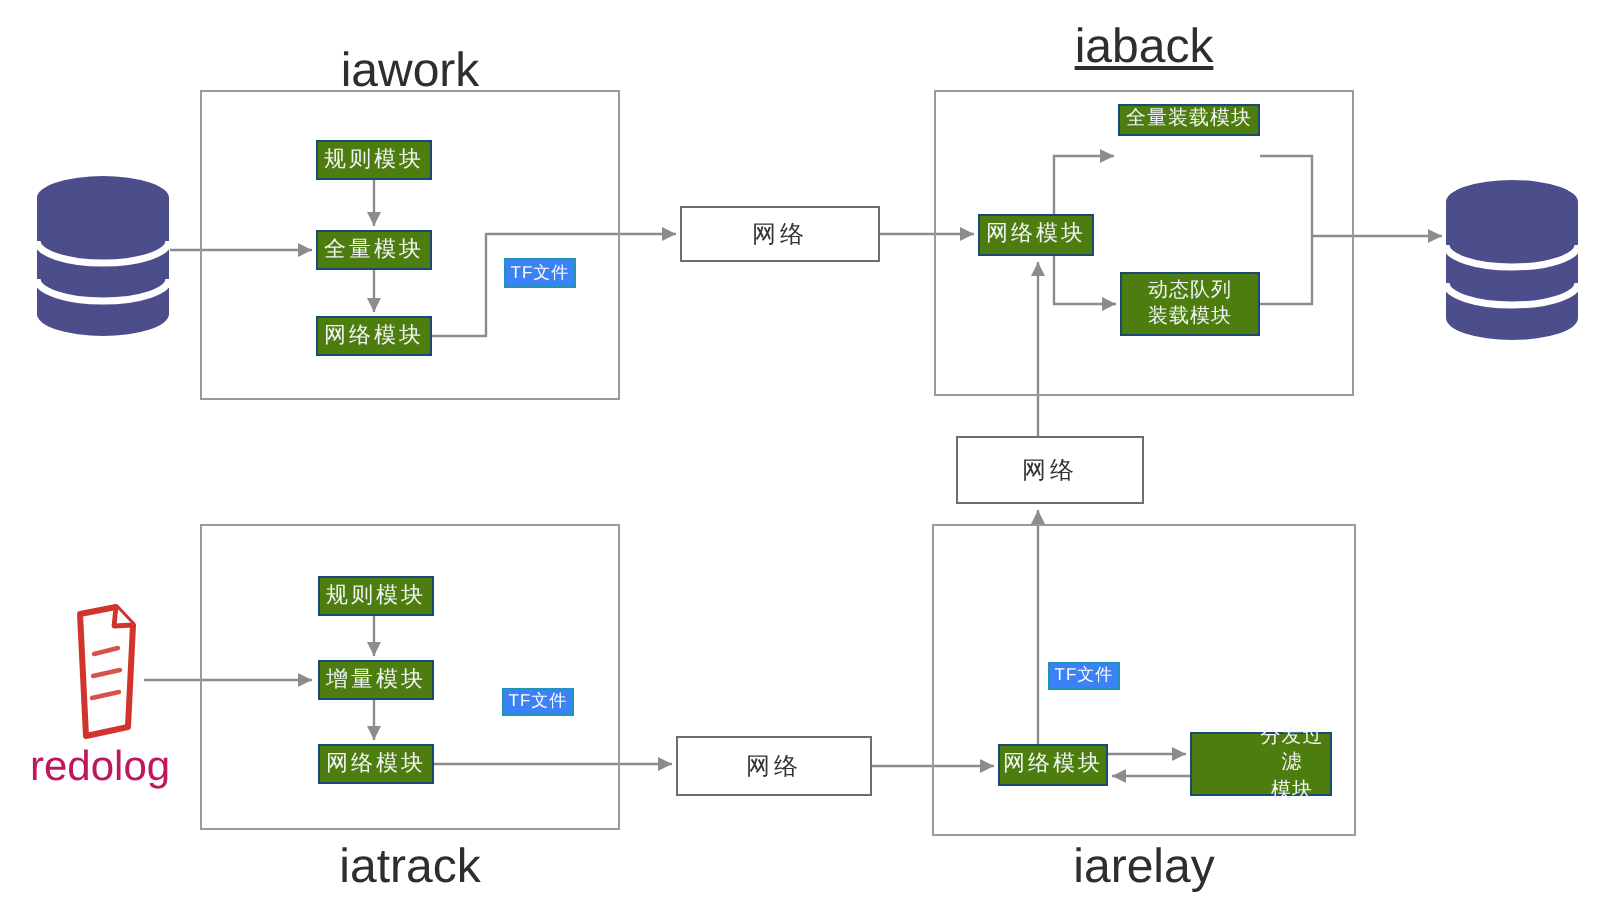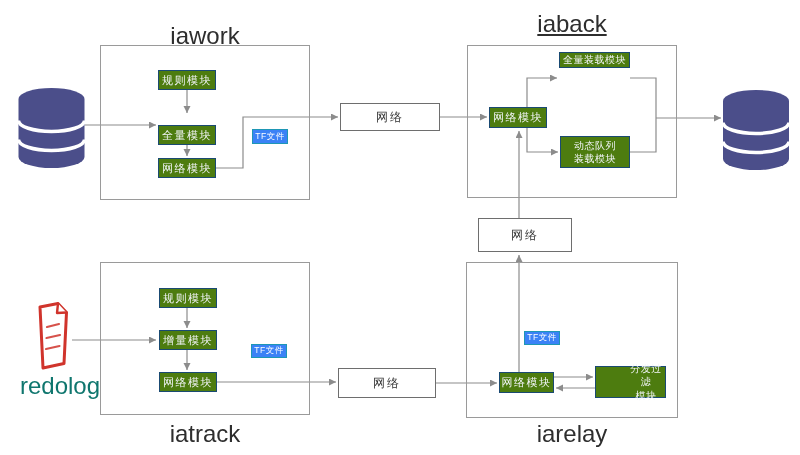--- a/index.html
+++ b/index.html
@@ -19,21 +19,21 @@
   .tf {
     position:absolute; background:#3b82f6; border:1px solid #1e97b5; color:#ffffff;
     display:flex; align-items:center; justify-content:center;
     font-size:8.5px; letter-spacing:0.5px; box-sizing:border-box;
   }
   .netbox {
     position:absolute; background:#ffffff; border:1px solid #6e6e6e; color:#333333;
     display:flex; align-items:center; justify-content:center;
     font-size:12px; letter-spacing:2px; box-sizing:border-box;
   }
-  .redolog-label { position:absolute; color:#0f766e; font-size:24px; text-align:center; }
+  .redolog-label { position:absolute; color:#be185d; font-size:21px; text-align:left; }
 </style>
 </head>
 <body>
 
 <div id="canvas">
 
   <svg id="connectors" width="800" height="455" viewBox="0 0 800 455">
     <defs>
       <marker id="arr" markerUnits="userSpaceOnUse" markerWidth="9" markerHeight="9" refX="7" refY="3.5" orient="auto">
         <path d="M0,0 L7,3.5 L0,7 Z" fill="#8c8c8c"></path>
@@ -99,21 +99,21 @@
   <div class="group-title" style="left:467px; top:10px; width:210px;text-decoration:underline;">iaback</div>
   <div class="group-title" style="left:466px; top:420px; width:212px;">iarelay</div>
   <div class="group-title" style="left:100px; top:420px; width:210px;">iatrack</div>
 
   <div class="frame" style="left:100px; top:45px; width:210px; height:155px;"></div>
   <div class="frame" style="left:467px; top:45px; width:210px; height:153px;"></div>
   <div class="frame" style="left:100px; top:262px; width:210px; height:153px;"></div>
   <div class="frame" style="left:466px; top:262px; width:212px; height:156px;"></div>
 
   <div class="module" style="left:158px; top:70px; width:58px; height:20px;">规则模块</div>
-  <div class="module" style="left:158px; top:125px; width:58px; height:20px;">全量模块</div>
+  <div class="module" style="left:158px; top:115px; width:58px; height:20px;">全量模块</div>
   <div class="module" style="left:158px; top:158px; width:58px; height:20px;">网络模块</div>
   <div class="tf" style="left:252px; top:129px; width:36px; height:15px;">TF文件</div>
 
   <div class="module" style="left:489px; top:107px; width:58px; height:21px;">网络模块</div>
   <div class="module small" style="left:559px; top:52px; width:71px; height:16px;">全量装载模块</div>
   <div class="module small" style="left:560px; top:136px; width:70px; height:32px;">动态队列
 装载模块</div>
 
   <div class="module" style="left:159px; top:288px; width:58px; height:20px;">规则模块</div>
   <div class="module" style="left:159px; top:330px; width:58px; height:20px;">增量模块</div>

